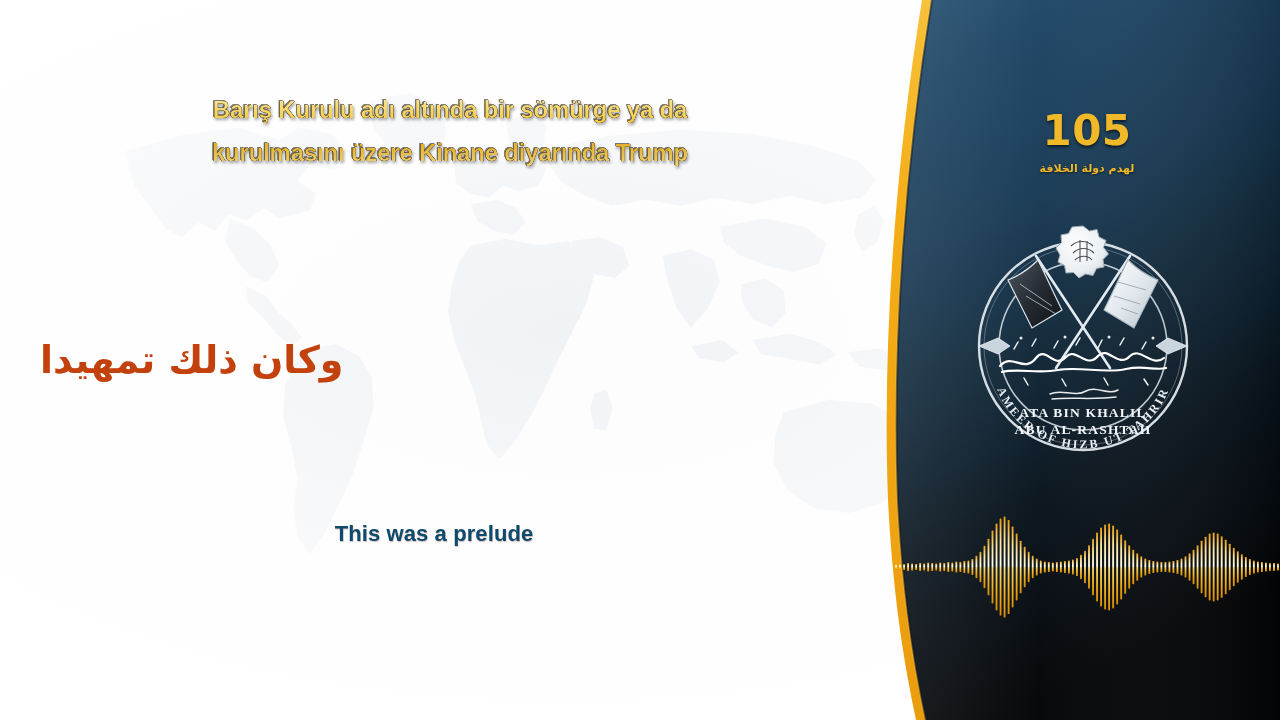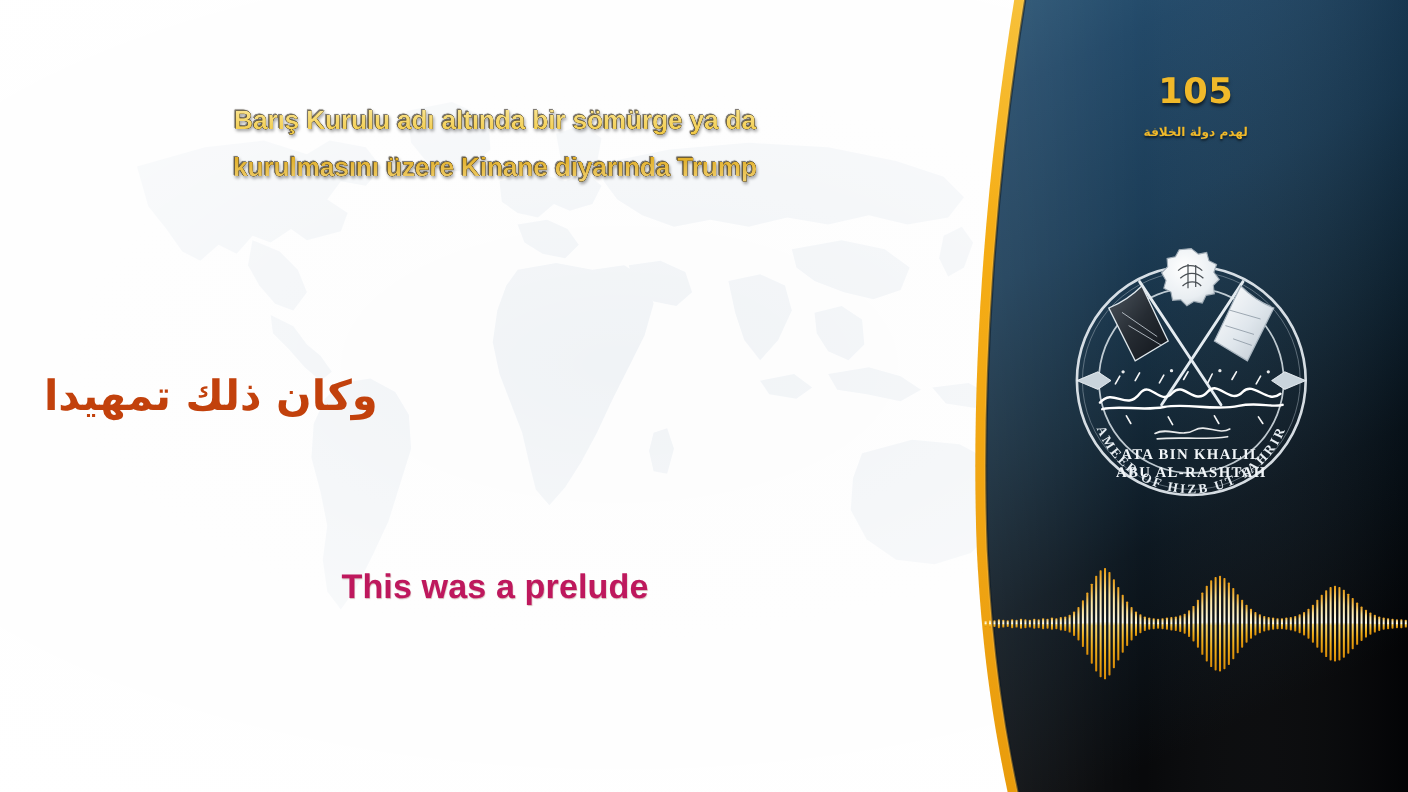--- a/index.html
+++ b/index.html
@@ -80,29 +80,29 @@
     unicode-bidi: isolate;
     font-size: 38px;
     line-height: 44px;
     font-weight: bold;
     color: #c2410c;
     font-family: "DejaVu Sans", "Liberation Sans", sans-serif;
   }
 
   #english-line {
     position: absolute;
-    left: 40px;
+    left: 24px;
     top: 513px;
     width: 820px;
     text-align: center;
-    font-size: 31px;
+    font-size: 22px;
     line-height: 42px;
     font-weight: bold;
     letter-spacing: 0.1px;
-    color: #be185d;
+    color: #0c4a6e;
     text-shadow: 0.5px 0.6px 0.9px rgba(120,20,16,0.30);
   }
 
   
   #panel {
     position: absolute;
     right: 0;
     top: 0;
     width: 400px;
     height: 720px;
@@ -135,26 +135,27 @@
   }
   #panel-header .hdr-top {
     display: block;
     font-size: 19px;
     font-weight: bold;
     line-height: 26px;
     text-shadow: 0 1px 2px rgba(0,0,0,0.55);
   }
   #panel-header .hdr-num {
     display: block;
-    font-size: 32px;
+    font-size: 42px;
     font-weight: bold;
     line-height: 50px;
     letter-spacing: 0.5px;
     direction: ltr;
     text-shadow: 0 2px 3px rgba(0,0,0,0.6);
+    margin-top: 48px;
   }
   #panel-header .hdr-bot {
     display: block;
     font-size: 11px;
     font-weight: bold;
     line-height: 26px;
     text-shadow: 0 1px 2px rgba(0,0,0,0.55);
   }
 
   

